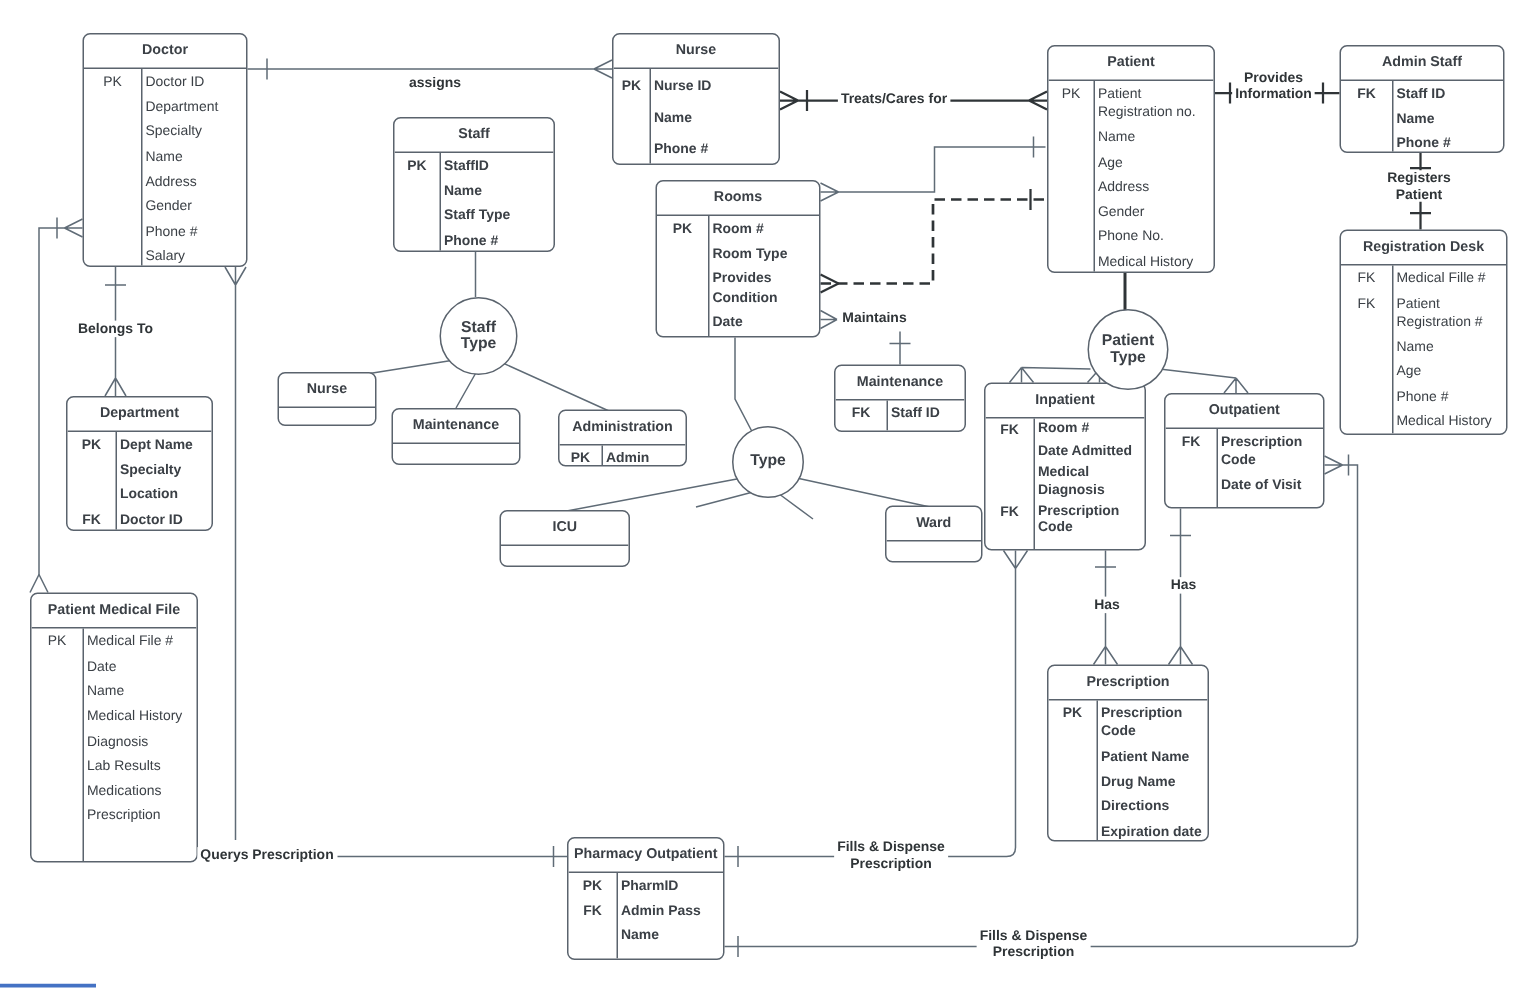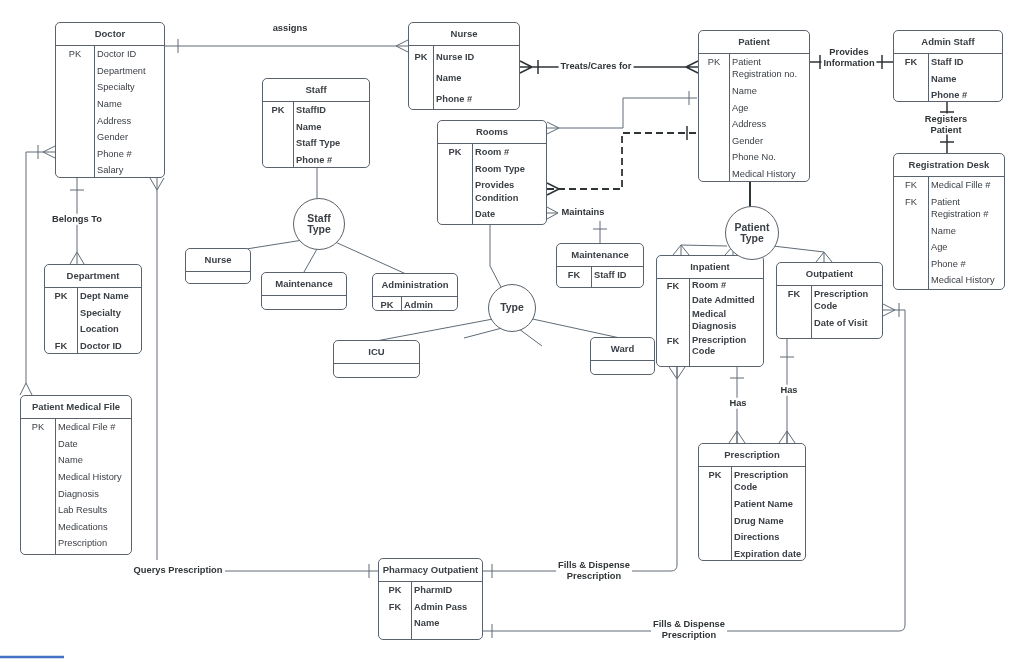--- a/index.html
+++ b/index.html
@@ -257,21 +257,21 @@
         <div class="e-row">
           <span class="e-key" style="width: 32px;"></span>
           <span class="e-val">Location</span>
         </div>
         <div class="e-row">
           <span class="e-key" style="width: 32px;">FK</span>
           <span class="e-val">Doctor ID</span>
         </div>
       </div>
     </div>
-    <div class="entity" style="left: 20px; top: 395px; width: 112px; height: 160px;">
+    <div class="entity" style="left: 20px; top: 395px; width: 112px; height: 180px;">
       <div class="e-title">Patient Medical File</div>
       <div class="e-body">
         <div class="e-div" style="left: 34px;"></div>
         <div class="e-row">
           <span class="e-key" style="width: 34px;">PK</span>
           <span class="e-val">Medical File #</span>
         </div>
         <div class="e-row">
           <span class="e-key" style="width: 34px;"></span>
           <span class="e-val">Date</span>
@@ -416,21 +416,21 @@
           <span class="e-key" style="width: 32px;"></span>
           <span class="e-val">Name</span>
         </div>
       </div>
     </div>
     <div class="circle" style="left: 293px; top: 198px; width: 50px; height: 50px;">Staff
 Type</div>
     <div class="circle" style="left: 488px; top: 284px; width: 46px; height: 46px;">Type</div>
     <div class="circle" style="left: 725px; top: 206px; width: 52px; height: 52px;">Patient
 Type</div>
-    <div class="rel-label" style="left: 290px; top: 28px;">assigns</div>
+    <div class="rel-label" style="left: 290px; top: 55px;">assigns</div>
     <div class="rel-label" style="left: 596px; top: 66px;">Treats/Cares for</div>
     <div class="rel-label" style="left: 849px; top: 57px;">Provides
 Information</div>
     <div class="rel-label" style="left: 946px; top: 124px;">Registers Patient</div>
     <div class="rel-label" style="left: 77px; top: 219px;">Belongs To</div>
     <div class="rel-label" style="left: 583px; top: 212px;">Maintains</div>
     <div class="rel-label" style="left: 738px; top: 403px;">Has</div>
     <div class="rel-label" style="left: 789px; top: 390px;">Has</div>
     <div class="rel-label" style="left: 178px; top: 570px;">Querys Prescription</div>
     <div class="rel-label" style="left: 594px; top: 570px;">Fills &amp; Dispense

